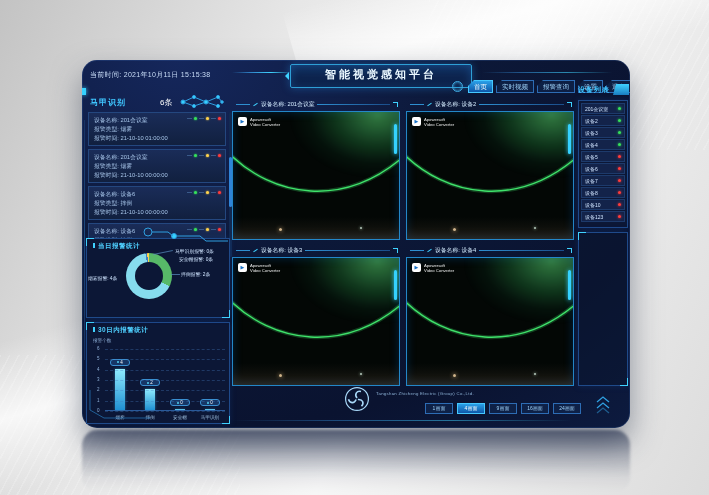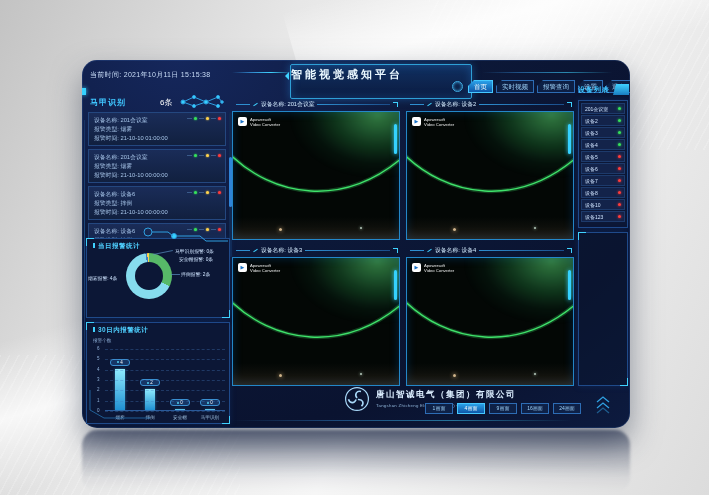--- a/index.html
+++ b/index.html
@@ -20,21 +20,21 @@
   .dashboard{position:absolute;left:82px;top:60px;width:548px;height:368px;border-radius:15px;overflow:hidden;
     background:radial-gradient(130% 140% at 18% 0%, #15275c 0%, #0c1838 40%, #0a1330 72%, #0d1c42 100%);
     box-shadow:0 14px 30px rgba(50,60,80,.5), inset 0 0 0 1px rgba(70,130,210,.18);
     color:#cfe2f8}
   .dashboard *{box-sizing:border-box}
   .abs{position:absolute}
 
   
   .time{font-size:7px;color:#c9ddf7;letter-spacing:.3px}
   .hline{height:1px;background:linear-gradient(90deg,transparent,#2e7fc4 30%,#3fd2ff 65%,transparent)}
-  .title-banner{height:35px;line-height:18px;text-align:left;font-size:11px;font-weight:bold;color:#eaf8ff;letter-spacing:3px;
+  .title-banner{height:24px;line-height:18px;text-align:center;font-size:11px;font-weight:bold;color:#eaf8ff;letter-spacing:3px;
     background:linear-gradient(180deg,#11countryside;#fff);background:linear-gradient(180deg,#103061,#0b1b40);
     border:1px solid #2e9fd6;border-radius:2px;box-shadow:0 0 8px rgba(40,160,255,.35), inset 0 0 10px rgba(40,140,230,.3)}
   .title-banner::before{content:"";position:absolute;left:-10px;top:7px;border:4px solid transparent;border-right-color:#3fd2ff}
   .nav{display:flex;gap:3px}
   .nav-btn{height:13px;line-height:11px;padding:0 5px;font-size:6.5px;color:#9fd2f8;background:#0d1f44;
     border:1px solid #2d6cb4;clip-path:polygon(6px 0,100% 0,100% 100%,0 100%,0 6px);white-space:nowrap}
   .nav-btn[data-active="true"]{background:linear-gradient(180deg,#2aa0e8,#0e57a8);color:#fff;border-color:#45c8ff}
   .nav-emblem{width:11px;height:11px;border:1px solid #3fa9e0;border-radius:50%;box-shadow:inset 0 0 3px #3fa9e0}
 
   
@@ -468,21 +468,20 @@
 
     <svg class="abs" style="left:262px;top:326px" width="26" height="26" viewBox="0 0 26 26">
       <circle cx="13" cy="13" r="11.4" fill="none" stroke="#a8d8f8" stroke-width="1.2"></circle>
       <g fill="none" stroke="#a8d8f8" stroke-width="1.6">
         <path d="M13 12 C 10 8 13 4.5 17 5.5"></path>
         <path d="M13 12 C 10 8 13 4.5 17 5.5" transform="rotate(120 13 13)"></path>
         <path d="M13 12 C 10 8 13 4.5 17 5.5" transform="rotate(240 13 13)"></path>
       </g>
     </svg>
     <div class="abs" style="left:294px;top:329px">
-      <div class="company-cn">唐山智诚电气（集团）有限公司</div>
       <div class="company-en">Tangshan Zhicheng Electric (Group) Co.,Ltd.</div>
     </div>
     <svg class="abs" style="left:6px;top:330px" width="64" height="30" viewBox="0 0 64 30">
       <polyline points="2,0 2,20 16,28 62,28" fill="none" stroke="#2a7fc0" stroke-width="1" opacity=".7"></polyline>
     </svg>
     <div class="abs hline" style="left:150px;top:360px;width:340px;opacity:.5"></div>
     <div class="abs screen-btns" style="left:343px;top:343px">
       <div class="screen-btn">1画面</div>
       <div class="screen-btn" data-active="true">4画面</div>
       <div class="screen-btn">9画面</div>

